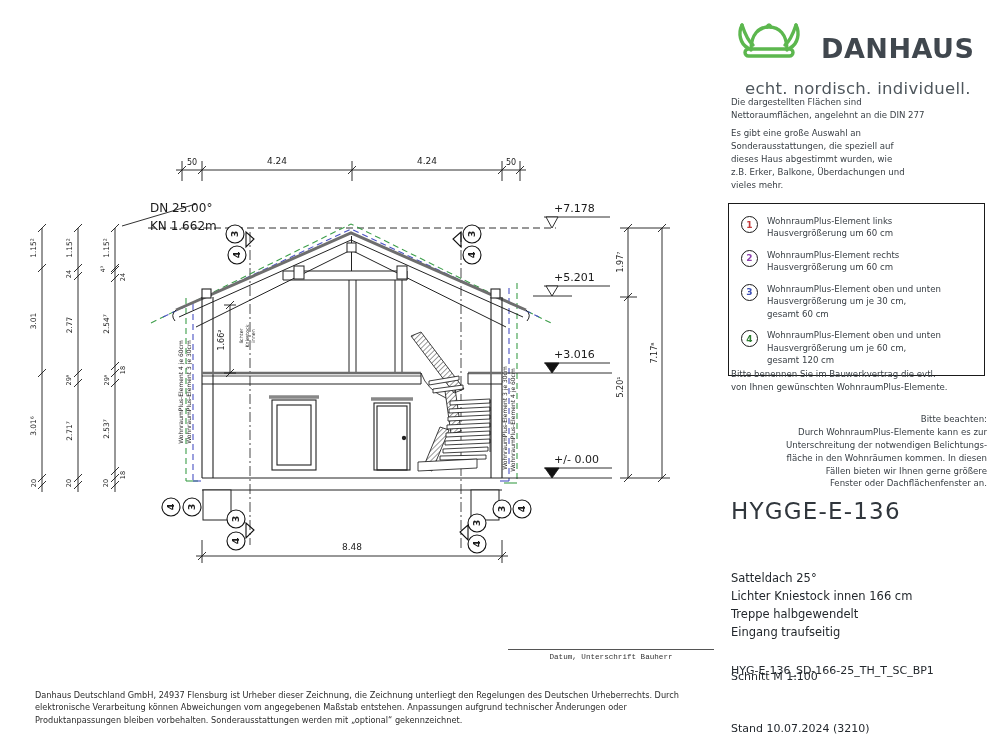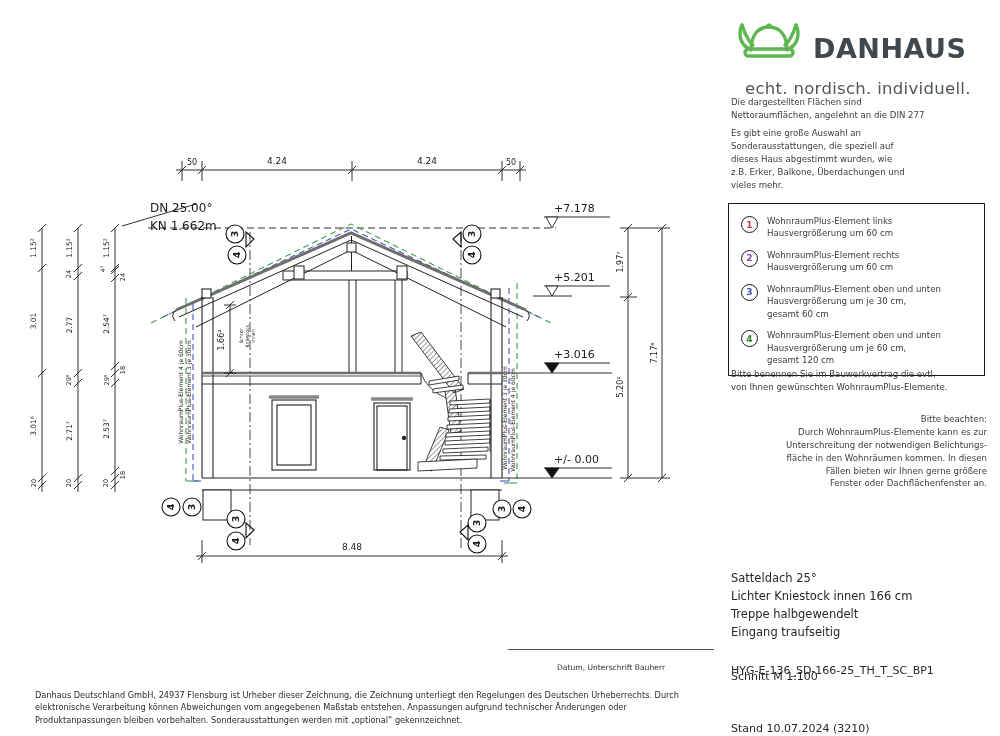--- a/index.html
+++ b/index.html
@@ -4,21 +4,21 @@
 <style>
   html,body{margin:0;padding:0;background:#e8e8e8;}
   .page{position:relative;width:1000px;height:736px;background:#ffffff;
         font-family:"DejaVu Sans",sans-serif;color:#2e3338;overflow:hidden;margin:0 auto;}
   .abs{position:absolute;}
   svg{display:block;}
   svg text{font-family:"DejaVu Sans",sans-serif;fill:#1a1a1a;}
 
   
   .brand{left:734px;top:20px;width:256px;}
-  .brand-row{display:flex;align-items:flex-end;gap:9px;}
+  .brand-row{display:flex;align-items:flex-end;gap:17px;}
   .brand-name{font-size:27px;font-weight:bold;letter-spacing:0.5px;color:#40474e;line-height:1;}
   .brand-tagline{font-size:16.5px;color:#4e565c;letter-spacing:0.3px;padding-left:11px;margin-top:17px;}
 
   
   .rc{left:731px;width:256px;font-size:8.6px;line-height:1.5;color:#3a4046;}
   .opt-box{left:728px;top:203px;width:257px;border:1.6px solid #1a1a1a;box-sizing:border-box;
            padding:11px 8px 8px 12px;display:flex;flex-direction:column;gap:9px;}
   .opt-item{display:flex;gap:9px;align-items:flex-start;}
   .opt-num{flex:0 0 auto;width:15px;height:15px;border:1.5px solid #1a1a1a;border-radius:50%;
            font-size:9px;font-weight:bold;display:flex;align-items:center;justify-content:center;margin-top:1px;}
@@ -27,21 +27,21 @@
   .opt-text{font-size:8.6px;line-height:1.45;color:#3a4046;}
   .title{left:731px;top:498px;font-size:23px;letter-spacing:1.2px;color:#30363c;}
   .specs{left:731px;top:570px;font-size:11.5px;line-height:1.56;color:#23282d;}
   .code{left:731px;top:664px;font-size:11px;color:#23282d;}
   .view{left:731px;top:670px;font-size:11px;color:#23282d;}
   .stand{left:731px;top:706px;font-size:11px;color:#23282d;margin-top:16px;}
 
   
   .sig{left:508px;top:649px;width:206px;text-align:center;}
   .sig-line{border-top:1px solid #555;height:0;}
-  .sig-label{font-size:7.6px;color:#333;margin-top:13px;}
+  .sig-label{font-size:7.6px;color:#333;margin-top:3px;font-family:Liberation Mono, monospace;}
   .footer{left:35px;top:689px;width:650px;font-size:8.2px;line-height:1.52;color:#2c2c2c;}
 </style>
 </head>
 <body>
 
 <div class="page">
 
   <svg class="abs" style="left:0;top:0;" width="1000" height="736" viewBox="0 0 1000 736">
     <defs>
       <pattern id="hatch" width="3.6" height="3.6" patternUnits="userSpaceOnUse" patternTransform="rotate(45)">
@@ -381,20 +381,21 @@
 
   <div class="abs rc" style="top:413px;text-align:right;">
     <div>Bitte beachten:</div>
     <div>Durch WohnraumPlus-Elemente kann es zur</div>
     <div>Unterschreitung der notwendigen Belichtungs-</div>
     <div>fläche in den Wohnräumen kommen. In diesen</div>
     <div>Fällen bieten wir Ihnen gerne größere</div>
     <div>Fenster oder Dachflächenfenster an.</div>
   </div>
 
+  <div class="abs title">HYGGE-E-136</div>
 
   <div class="abs specs">
     <div>Satteldach 25°</div>
     <div>Lichter Kniestock innen 166 cm</div>
     <div>Treppe halbgewendelt</div>
     <div>Eingang traufseitig</div>
   </div>
 
   <div class="abs code">HYG-E-136_SD-166-25_TH_T_SC_BP1</div>
   <div class="abs view">Schnitt M 1:100</div>

